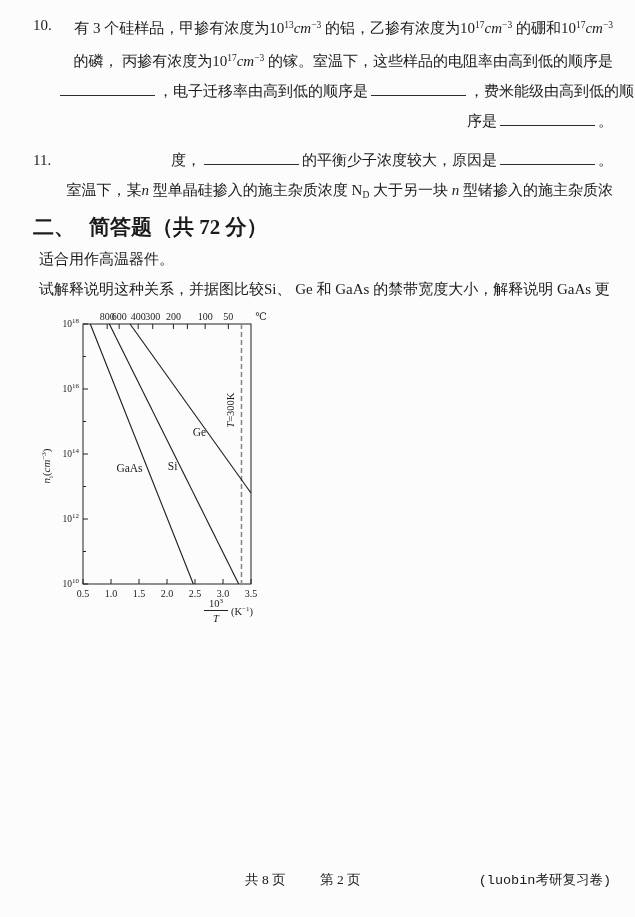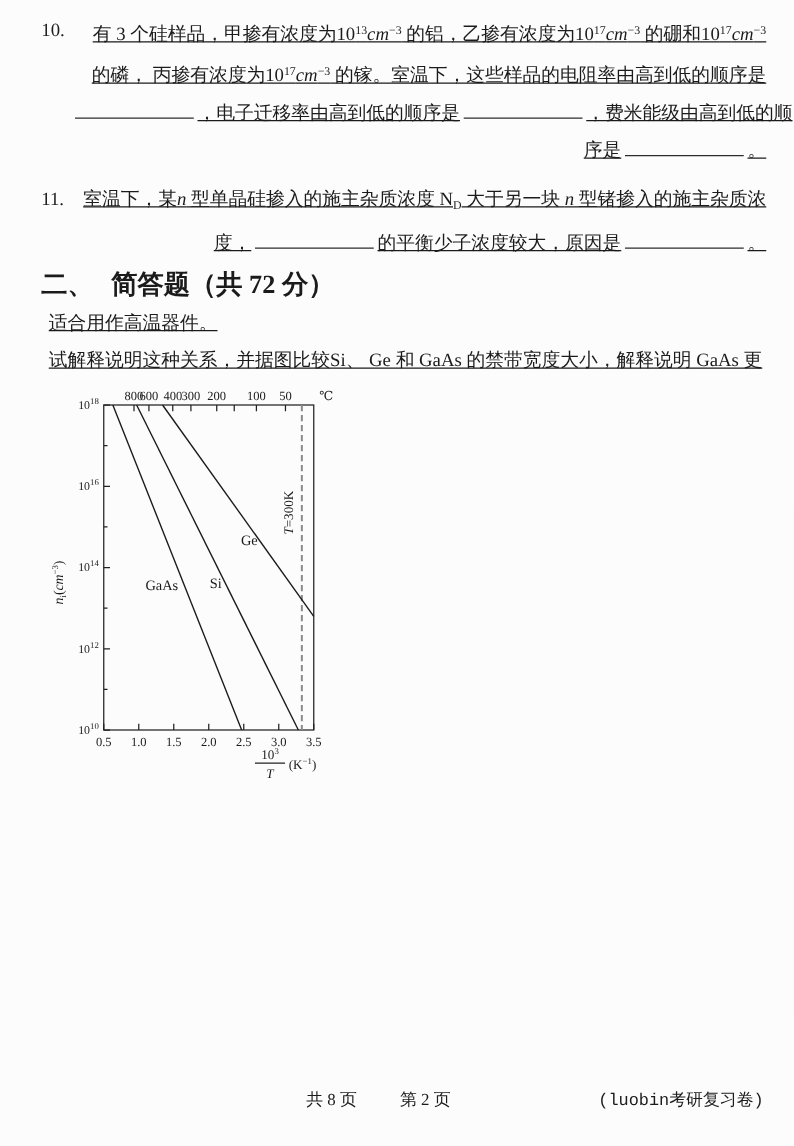--- a/index.html
+++ b/index.html
@@ -9,21 +9,21 @@
     background:#fcfcfc;
     font-family:"Liberation Serif","DejaVu Serif",serif;
     color:#1b1b1b;
     font-size:15px;
     overflow:hidden;
   }
   .content{padding:10px 22px 0 33px;}
   .q{position:relative;}
   .hang{padding-left:24px;text-align:right;}
   .qnum{position:absolute;left:0;top:0;line-height:30px;}
-  .line{line-height:30px;white-space:nowrap;text-decoration:underline;}
+  .line{line-height:30px;white-space:nowrap;}
   sup{font-size:9.5px;vertical-align:5px;letter-spacing:0;}
   sub{font-size:9.5px;vertical-align:-3px;}
   i{font-style:italic;}
   .blank{display:inline-block;border-bottom:1px solid #2c2c2c;height:15px;vertical-align:baseline;margin:0 3px;}
   .section{font-weight:bold;font-size:21px;line-height:30px;margin:2px 0 2px 0;}
   .section .sec-num{margin-right:14px;}
   .q1,.q2{margin-left:6px;}
   .chart-wrap{margin:4px 0 4px 6px;width:236px;text-align:right;}
   svg{display:block;}
   svg text{fill:#1a1a1a;font-family:"Liberation Serif","DejaVu Serif",serif;}
@@ -44,22 +44,22 @@
           <div class="line"><span>有 3 个硅样品，甲掺有浓度为10</span><sup>13</sup><i>cm</i><sup>−3</sup><span> 的铝，乙掺有浓度为10</span><sup>17</sup><i>cm</i><sup>−3</sup><span> 的硼和10</span><sup>17</sup><i>cm</i><sup>−3</sup></div>
           <div class="line"><span>的磷， 丙掺有浓度为10</span><sup>17</sup><i>cm</i><sup>−3</sup><span> 的镓。室温下，这些样品的电阻率由高到低的顺序是</span></div>
           <div class="line"><span class="blank" style="width: 95px;"></span><span>，电子迁移率由高到低的顺序是</span><span class="blank" style="width: 95px;"></span><span>，费米能级由高到低的顺</span></div>
           <div class="line"><span>序是</span><span class="blank" style="width: 95px;"></span><span>。</span></div>
         </div>
     </div>
 
     <div class="q hang" style="margin-top:9px">
       <span class="qnum">11.</span>
       <div>
+          <div class="line"><span>度，</span><span class="blank" style="width: 95px;"></span><span>的平衡少子浓度较大，原因是</span><span class="blank" style="width: 95px;"></span><span>。</span></div>
           <div class="line"><span>室温下，某</span><i>n</i><span> 型单晶硅掺入的施主杂质浓度 N</span><sub>D</sub><span> 大于另一块 </span><i>n</i><span> 型锗掺入的施主杂质浓</span></div>
-          <div class="line"><span>度，</span><span class="blank" style="width: 95px;"></span><span>的平衡少子浓度较大，原因是</span><span class="blank" style="width: 95px;"></span><span>。</span></div>
         </div>
     </div>
 
     <div class="section">
       <span class="sec-num">二、</span><span>简答题（共 72 分）</span>
     </div>
 
     <div class="q q1">
       <div>
           <div class="line"><span>适合用作高温器件。</span></div>

